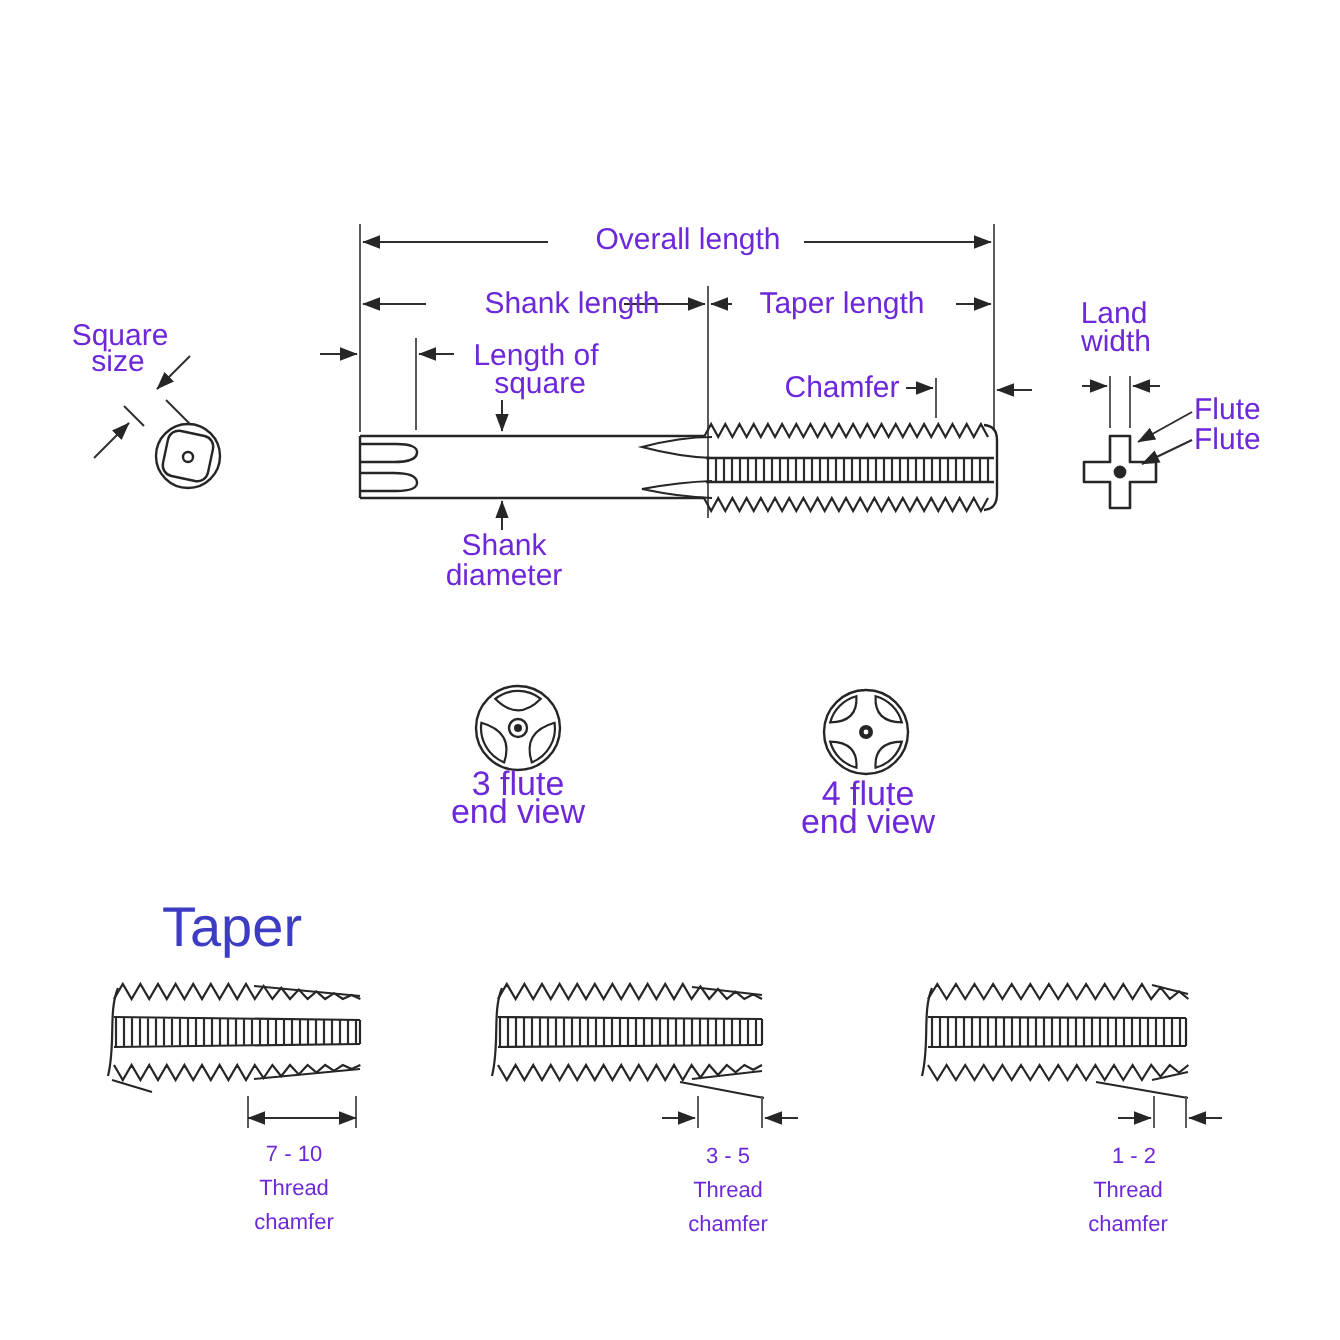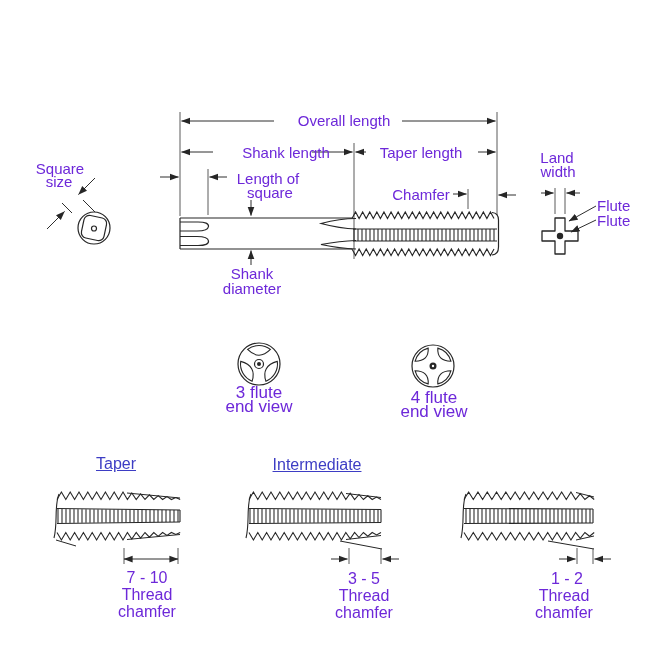--- a/index.html
+++ b/index.html
@@ -2,22 +2,22 @@
 <html style="--heading: #3d3dc4;"><head>
 <meta charset="utf-8">
 <style>
   html,body{margin:0;padding:0;background:#fff;}
   #stage{position:relative;width:670px;height:670px;background:#ffffff;overflow:hidden;
          font-family:"Liberation Sans",sans-serif;}
   #art{position:absolute;left:0;top:0;}
   .lbl{position:absolute;font:15px "Liberation Sans",sans-serif;color:#6d28d9;
        white-space:nowrap;line-height:1;transform:translate(-50%,-50%);}
   .sm{font-size:17px;}
-  .b16{font-size:16px;}
-  .hd{font-size:16px;color:var(--heading,#3d3dc4);text-decoration:underline;}
+  .b16{font-size:11px;}
+  .hd{font-size:28px;color:var(--heading,#3d3dc4);}
   .lla{transform:translate(0,-50%);}
 </style>
 </head>
 <body>
 
 <div id="stage">
 
 <svg id="art" width="670" height="670" viewBox="0 0 670 670">
   <defs>
     <marker id="ah" viewBox="0 0 10 8" refX="9.2" refY="4" markerWidth="9.5" markerHeight="7.5" orient="auto-start-reverse">
@@ -200,21 +200,20 @@
 <div class="lbl lla" style="left:597px;top:220px;">Flute</div>
 <div class="lbl" style="left:252px;top:273px;text-align:center;">Shank</div>
 <div class="lbl" style="left:252px;top:288px;">diameter</div>
 
 <div class="lbl sm" style="left:259px;top:392px;">3 flute</div>
 <div class="lbl sm" style="left:259px;top:406px;">end view</div>
 <div class="lbl sm" style="left:434px;top:397px;">4 flute</div>
 <div class="lbl sm" style="left:434px;top:411px;">end view</div>
 
 <div class="lbl hd" style="left:116px;top:464px;">Taper</div>
-<div class="lbl hd" style="left:317px;top:465px;">Intermediate</div>
 
 <div class="lbl b16" style="left:147px;top:578px;">7 - 10</div>
 <div class="lbl b16" style="left:147px;top:595px;">Thread</div>
 <div class="lbl b16" style="left:147px;top:612px;">chamfer</div>
 
 <div class="lbl b16" style="left:364px;top:579px;">3 - 5</div>
 <div class="lbl b16" style="left:364px;top:596px;">Thread</div>
 <div class="lbl b16" style="left:364px;top:613px;">chamfer</div>
 
 <div class="lbl b16" style="left:567px;top:579px;">1 - 2</div>

